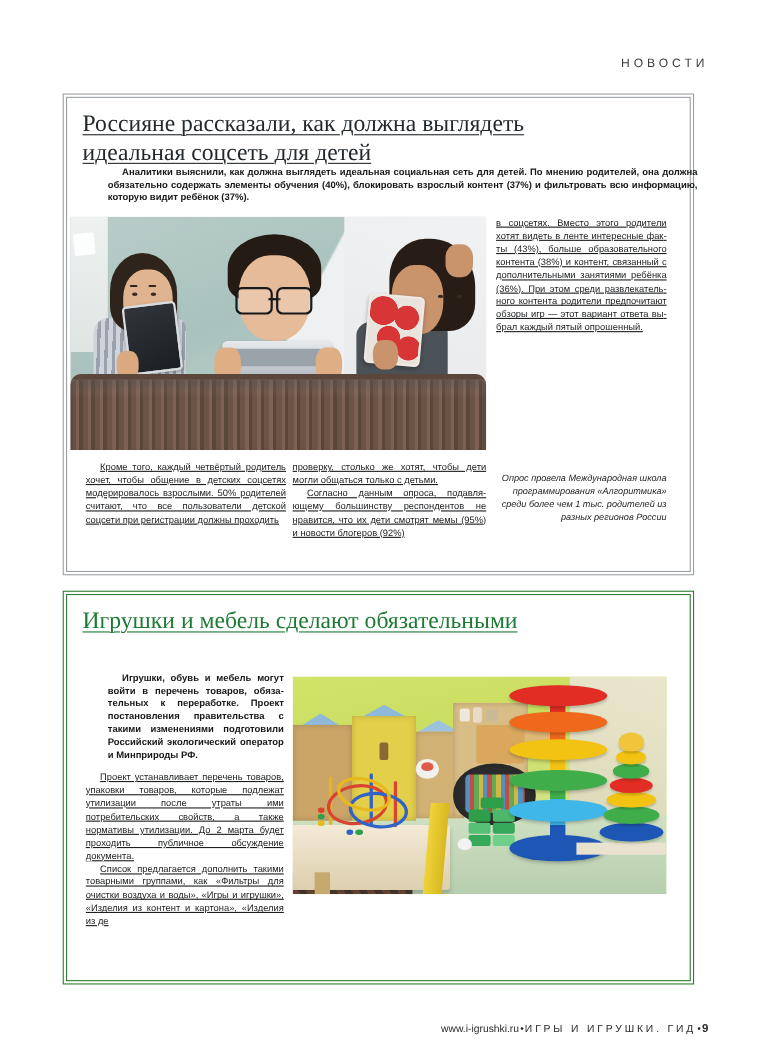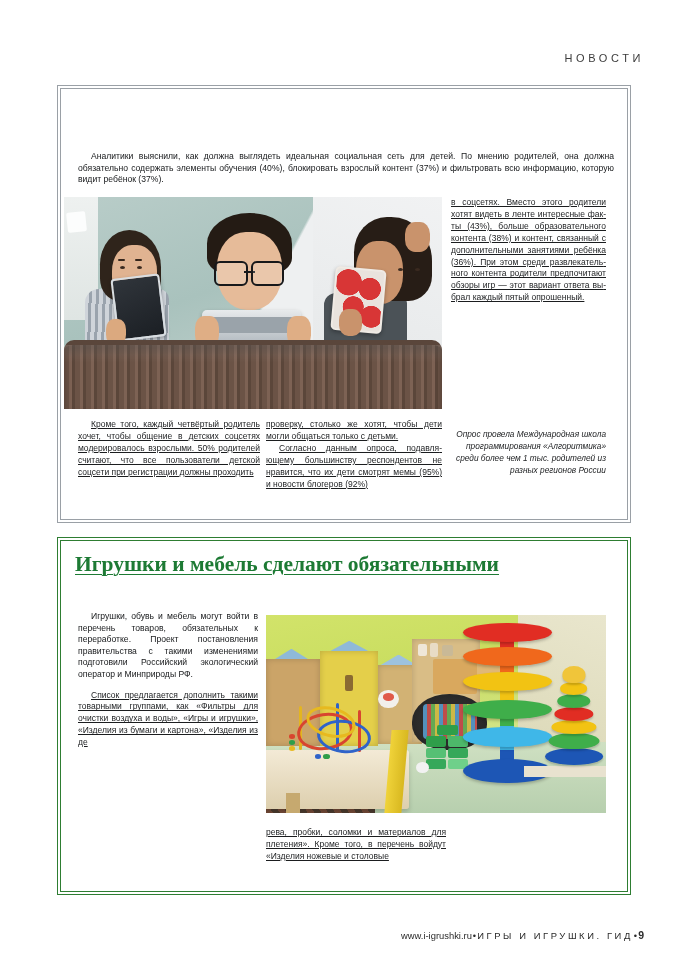--- a/index.html
+++ b/index.html
@@ -41,22 +41,22 @@
     font-family:"Liberation Serif", serif;
     font-size:21.5px;line-height:26px;font-weight:400;
     letter-spacing:0px;
   }
   .headline .ln{display:block;text-decoration:underline;text-underline-offset:3px;text-decoration-thickness:1px;}
   .hl-gray{color:#23282d;}
   .hl-green{color:#1d7a34;}
 
   
   .lead{
-    font-size:8.6px;line-height:11.6px;font-weight:normal;color:#16181a;
-    text-align:justify;text-indent:13px;
+    font-size:8.6px;line-height:11.6px;font-weight:bold;color:#16181a;
+    text-align:justify;text-indent:13px;margin-left:20px;
   }
   .bodytext{
     font-size:8.5px;line-height:11.9px;color:#1b1d1f;text-align:justify;text-decoration:underline;
   }
   .bodytext p{margin:0;text-indent:13px;}
   .bodytext p.noind{text-indent:0;}
   .credit{
     font-size:8.3px;line-height:11.9px;color:#1b1d1f;
     font-style:italic;text-align:right;
   }
@@ -64,21 +64,21 @@
   
   .a1-head{position:absolute;left:14px;top:10px;width:530px;}
   .a1-lead{position:absolute;left:17px;top:62px;width:536px;}
   .a1-photo{position:absolute;left:3px;top:108px;width:378px;height:212px;overflow:hidden;}
   .a1-right{position:absolute;left:390px;top:108px;width:155px;}
   .a1-credit{position:absolute;left:390px;top:340px;width:155px;}
   .a1-colL{position:absolute;left:17px;top:330px;width:182px;}
   .a1-colM{position:absolute;left:205px;top:330px;width:176px;}
 
   
-  .a2-head{position:absolute;left:14px;top:10px;width:530px;font-weight:bold;}
+  .a2-head{position:absolute;left:14px;top:10px;width:530px;}
   .a2-colL{position:absolute;left:17px;top:70px;width:180px;}
   .a2-photo{position:absolute;left:205px;top:74px;width:340px;height:198px;overflow:hidden;}
   .a2-botL{position:absolute;left:205px;top:286px;width:180px;}
   .a2-botR{position:absolute;left:392px;top:286px;width:155px;}
 
   
   .footer{
     position:absolute;right:44px;bottom:22px;
     font-size:9.4px;color:#2a2a2a;white-space:nowrap;
   }
@@ -270,20 +270,24 @@
 </head>
 <body>
 
 <div class="page">
 
   <div class="running-head">НОВОСТИ</div>
 
   <div class="article art1">
     <div class="art-inner">
 
+      <div class="a1-head headline hl-gray">
+        <span class="ln">Россияне рассказали, как должна выглядеть</span>
+        <span class="ln">идеальная соцсеть для детей</span>
+      </div>
 
       <div class="a1-lead lead">Аналитики выяснили, как должна выглядеть идеальная социальная сеть для детей. По мнению родителей, она долж­на обязательно содержать элементы обучения (40%), блокировать взрослый контент (37%) и фильтровать всю информа­цию, которую видит ребёнок (37%).</div>
 
       <div class="a1-photo">
         <div class="ph1">
           <div class="wall"></div>
           <div class="wall-r"></div>
           <div class="panel">
               <i></i>
             </div>
@@ -350,21 +354,22 @@
   <div class="article art2">
     <div class="art-inner">
 
       <div class="a2-head headline hl-green">
         <span class="ln">Игрушки и мебель сделают обязательными</span>
       </div>
 
       <div class="a2-colL">
         <div class="lead">Игрушки, обувь и мебель могут войти в перечень товаров, обяза­тельных к переработке. Проект постановления правительства с такими изменениями подготовили Российский экологический оператор и Минприроды РФ.</div>
         <div class="bodytext" style="margin-top:9px;">
-          <p>Список предлагается дополнить такими товарными группами, как «Фильтры для очистки воздуха и воды», «Игры и игрушки», «Изделия из бумаги и картона», «Изделия из де­</p>
+          <p>Проект устанавливает перечень товаров, упаковки товаров, которые подлежат утилизации после утраты ими потребительских свойств, а также нормативы утилизации. До 2 марта бу­дет проходить публичное обсуждение документа.</p>
+          <p>Список предлагается дополнить такими товарными группами, как «Фильтры для очистки воздуха и воды», «Игры и игрушки», «Изделия из контент и картона», «Изделия из де­</p>
         </div>
       </div>
 
       <div class="a2-photo">
         <div class="ph2">
           <div class="bgwall"></div>
           <div class="bgwall2"></div>
           <div class="floor"></div>
 
           <div class="roof r1"></div>
@@ -430,23 +435,20 @@
               <i></i>
               <i></i>
               <i></i>
               <i></i>
               <i></i>
               <i></i>
           </div>
         </div>
       </div>
 
-      <div class="a2-botL bodytext">
-        <p class="noind">рева, пробки, соломки и материалов для плетения». Кроме того, в перечень войдут «Изделия ножевые и столовые</p>
-      </div>
 
 
     </div>
   </div>
 
   <div class="footer">
     <span class="site">www.i-igrushki.ru</span><span class="sep">•</span><span class="mag">ИГРЫ И ИГРУШКИ. ГИД</span><span class="sep">•</span><span class="pg">9</span>
   </div>
 
 </div>

